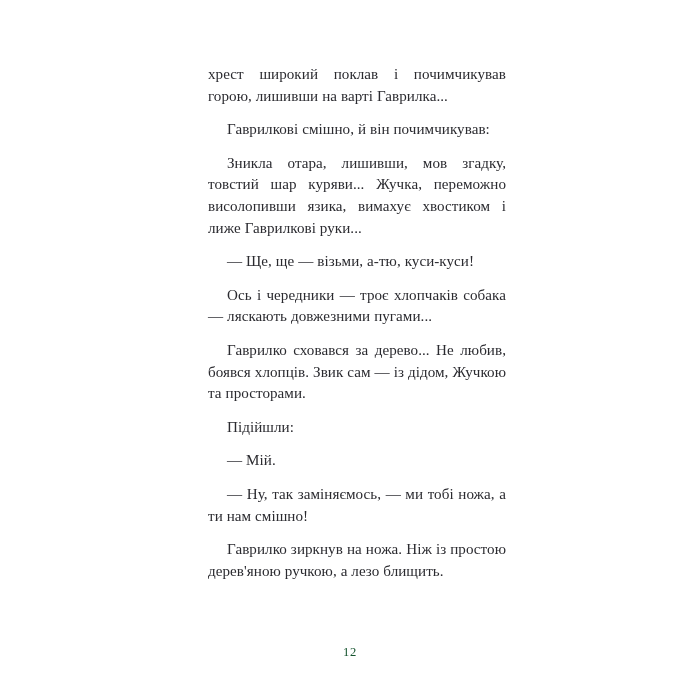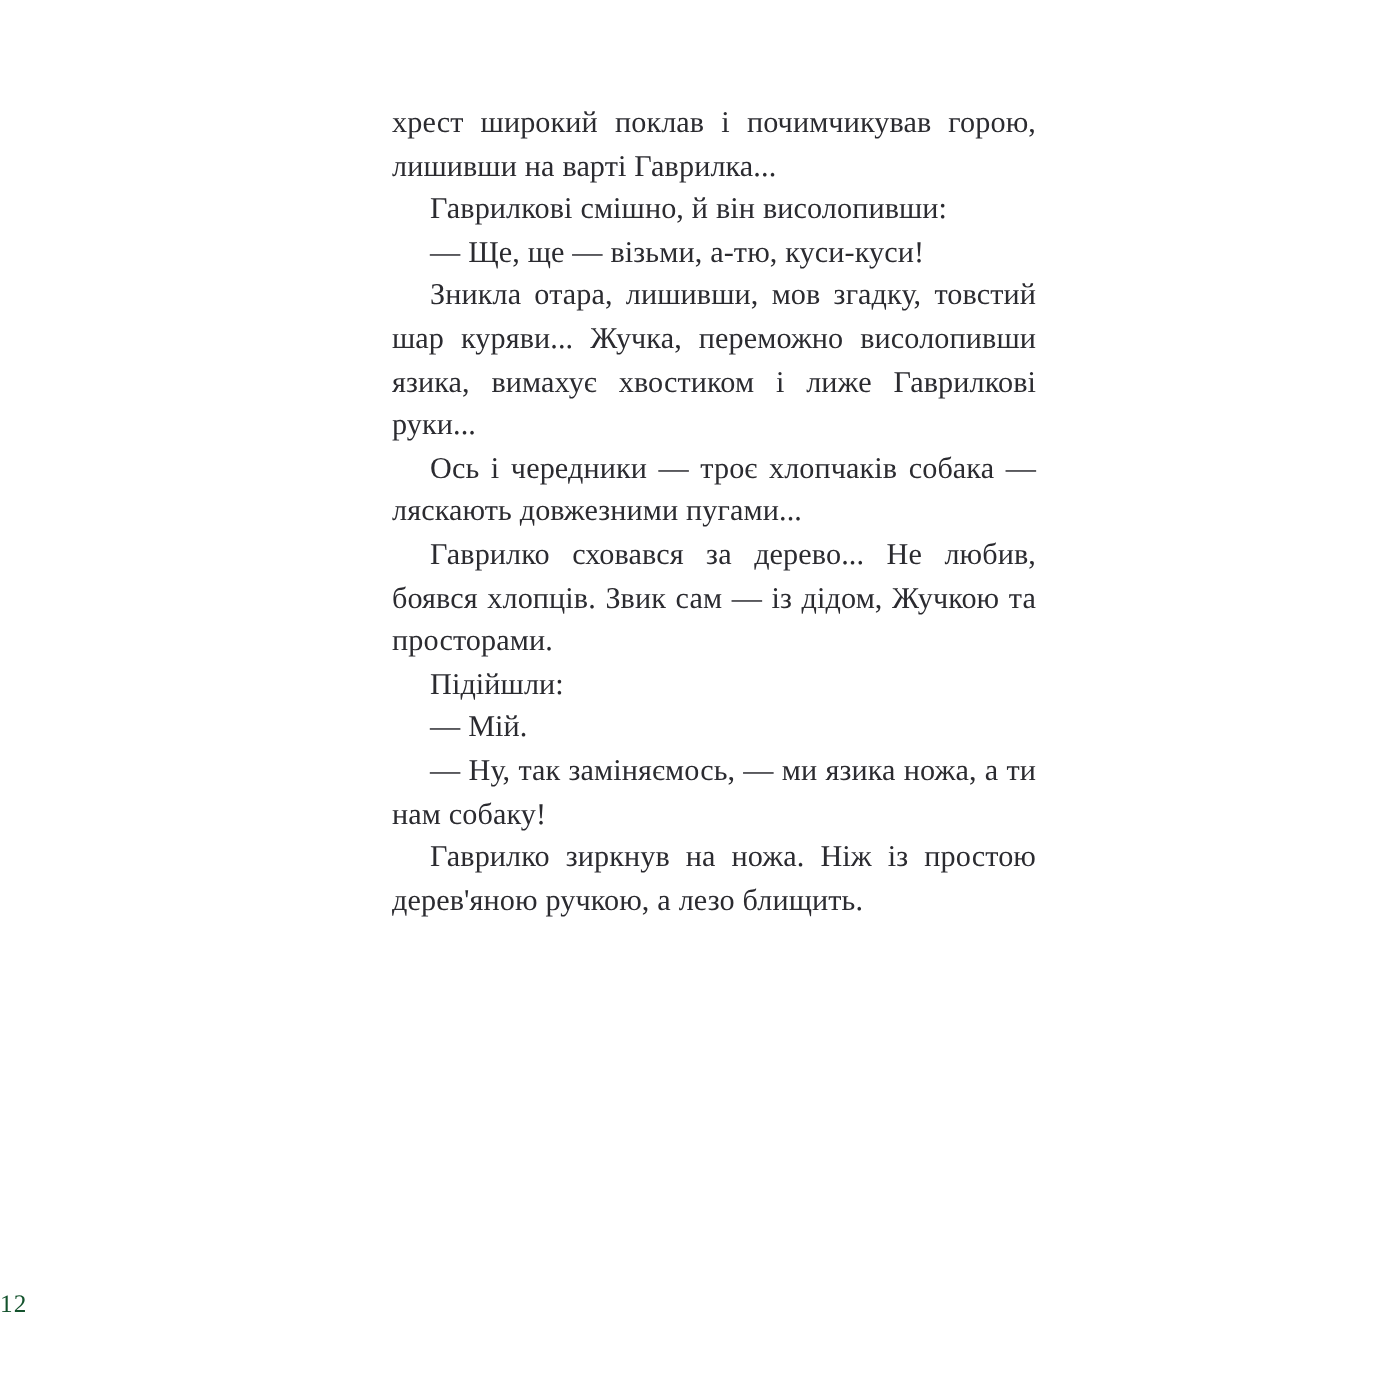--- a/index.html
+++ b/index.html
@@ -23,21 +23,21 @@
     background: #ffffff;
     box-sizing: border-box;
   }
   .text-block {
     position: absolute;
     left: 196px;
     top: 52px;
     width: 322px;
   }
   .para {
-    margin: 0;
+    margin: 12px;
     font-size: 15.1px;
     line-height: 21.6px;
     text-align: justify;
     text-justify: inter-word;
     text-indent: 19px;
     hyphens: manual;
     word-spacing: 0.1px;
     letter-spacing: 0.05px;
     font-family: Liberation Serif, serif;
   }
@@ -45,40 +45,41 @@
     text-indent: 0;
   }
   .para.dialogue {
     text-indent: 19px;
   }
   .page-number {
     position: absolute;
     left: 0;
     right: 0;
     top: 645px;
+    text-align: center;
     font-size: 12.6px;
     line-height: 14px;
     color: #14532d;
     letter-spacing: 0.6px;
   }
 </style>
 </head>
 <body>
 
 <div class="page">
 
   <div class="text-block">
     <p class="para no-indent">хрест широкий поклав і почимчикував горою, лишивши на варті Гаврилка...</p>
-    <p class="para">Гаврилкові смішно, й він висолопивши:</p>
+    <p class="para">Гаврилкові смішно, й він почимчикував:</p>
+    <p class="para">Зникла отара, лишивши, мов згадку, товстий шар куряви... Жучка, переможно висолопивши язика, вимахує хвостиком і лиже Гаврилкові руки...</p>
     <p class="para dialogue">— Ще, ще — візьми, а-тю, куси-куси!</p>
-    <p class="para">Зникла отара, лишивши, мов згадку, товстий шар куряви... Жучка, переможно висолопивши язика, вимахує хвостиком і лиже Гаврилкові руки...</p>
     <p class="para">Ось і чередники — троє хлопчаків собака — ляскають довжезними пугами...</p>
     <p class="para">Гаврилко сховався за дерево... Не любив, боявся хлопців. Звик сам — із дідом, Жучкою та просторами.</p>
     <p class="para">Підійшли:</p>
     <p class="para dialogue">— Мій.</p>
-    <p class="para dialogue">— Ну, так заміняємось, — ми язика ножа, а ти нам собаку!</p>
+    <p class="para dialogue">— Ну, так заміняємось, — ми тобі ножа, а ти нам смішно!</p>
     <p class="para">Гаврилко зиркнув на ножа. Ніж із простою дерев'яною ручкою, а лезо блищить.</p>
 
   </div>
 
   <div class="page-number">12</div>
 
 </div>
 
 </body></html>

